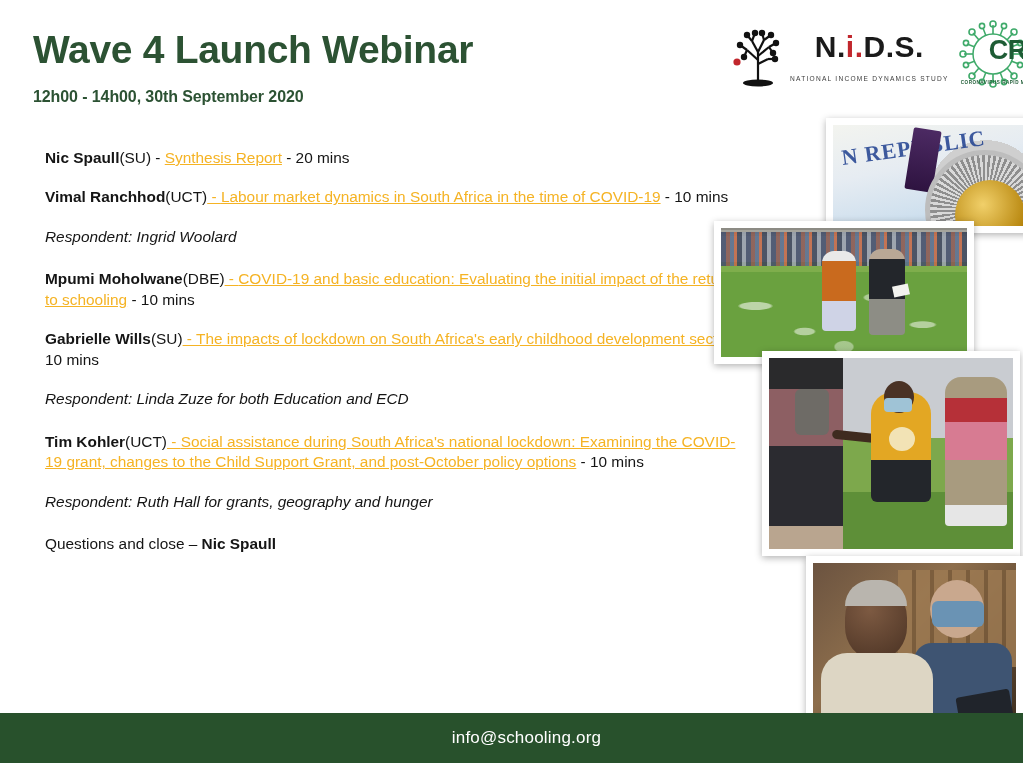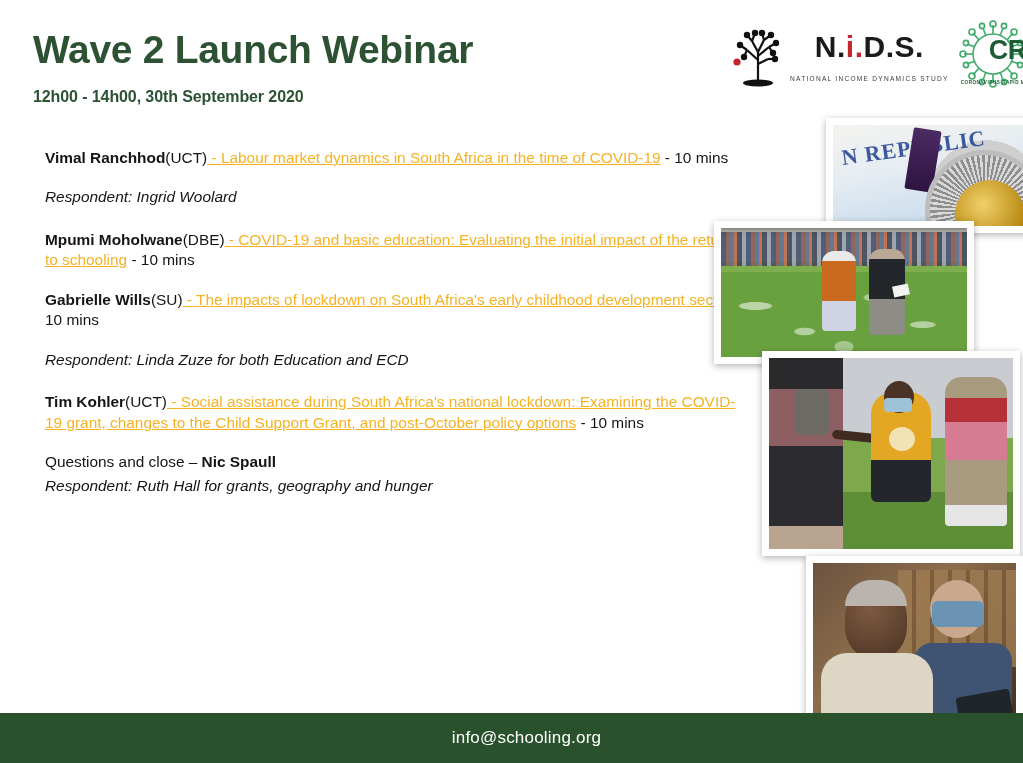--- a/index.html
+++ b/index.html
@@ -304,21 +304,21 @@
     color: #ffffff;
     font-size: 17px;
     letter-spacing: 0.2px;
     padding-left: 30px;
     box-sizing: border-box;
   }
 </style>
 </head>
 <body>
 
-<div id="slide-title">Wave 2 Launch Webinar</div>
+<div id="slide-title">Wave 4 Launch Webinar</div>
 <div id="slide-subtitle">12h00 - 14h00, 30th September 2020</div>
 
 <div id="logo-bar">
 
   <div class="nids-logo">
     <span class="nids-tree">
       <svg viewBox="0 0 56 62" width="56" height="62" aria-hidden="true">
         <g stroke="#111111" stroke-width="2.2" fill="none">
           <path d="M28 56 L28 26"></path>
           <path d="M28 34 L17 24"></path>
@@ -401,20 +401,23 @@
         </g>
       </svg>
     </span>
     <span class="cram-word">CRAM</span>
     <span class="cram-sub">CORONAVIRUS RAPID MOBILE SURVEY 2020</span>
   </div>
 </div>
 
 <div id="agenda">
 
+  <div class="agenda-item">
+    <span class="speaker">Nic Spaull</span><span>(SU)</span><span> - </span><a class="talk-link" href="#">Synthesis Report</a><span> - 20 mins</span>
+  </div>
 
   <div class="agenda-item">
     <span class="speaker">Vimal Ranchhod</span><span class="org">(UCT)</span><span class="dash-link"> - </span><a class="talk-link" href="#">Labour market dynamics in South Africa in the time of COVID-19</a><span> - 10 mins</span>
   </div>
 
   <div class="agenda-item respondent">Respondent: Ingrid Woolard</div>
 
   <div class="agenda-item">
     <span class="speaker">Mpumi Moholwane</span><span class="org">(DBE)</span><span class="dash-link"> - </span><a class="talk-link" href="#">COVID-19 and basic education: Evaluating the initial impact of the return to schooling</a><span> - 10 mins</span>
   </div>
@@ -423,25 +426,25 @@
     <span class="speaker">Gabrielle Wills</span><span class="org">(SU)</span><span class="dash-link"> - </span><a class="talk-link" href="#">The impacts of lockdown on South Africa's early childhood development sector</a><span> - 10 mins</span>
   </div>
 
   <div class="agenda-item respondent">Respondent: Linda Zuze for both Education and ECD</div>
 
   <div class="agenda-item">
     <span class="speaker">Tim Kohler</span><span class="org">(UCT)</span><span class="dash-link"> - </span><a class="talk-link" href="#">Social assistance during South Africa's national lockdown: Examining the COVID-19 grant, changes to the Child Support Grant, and post-October policy options</a><span> - 10 mins</span>
   </div>
 
 
+  <div class="agenda-item respondent">Respondent: Ruth Hall for grants, geography and hunger</div>
+
   <div class="agenda-item plain">
     <span>Questions and close – </span><span class="speaker">Nic Spaull</span>
   </div>
-
-  <div class="agenda-item respondent">Respondent: Ruth Hall for grants, geography and hunger</div>
 </div>
 
 <div id="collage">
 
   <div class="photo" id="photo-money">
     <div class="inner">
       <div class="nb-text">N REPUBLIC</div>
       <div class="nb-strip"></div>
       <div class="coin-ring"></div>
       <div class="coin-core"></div>

